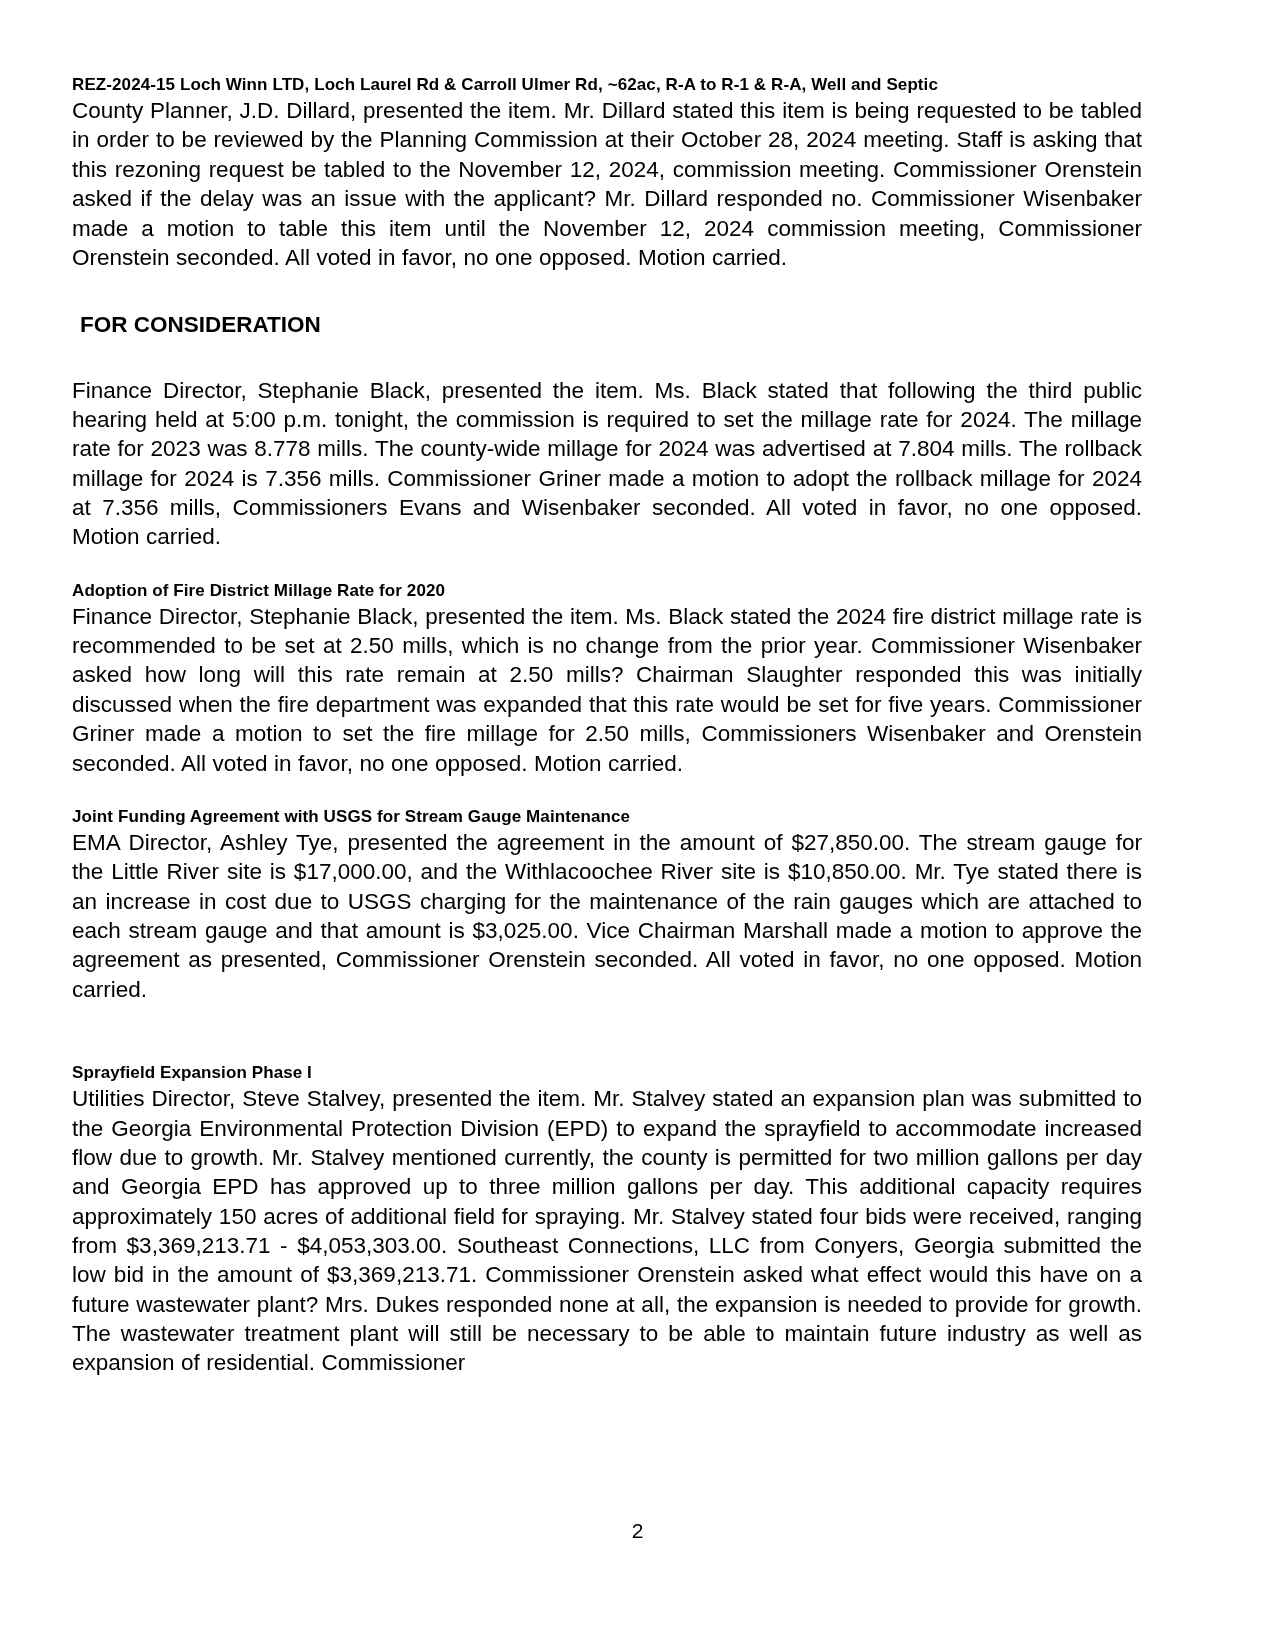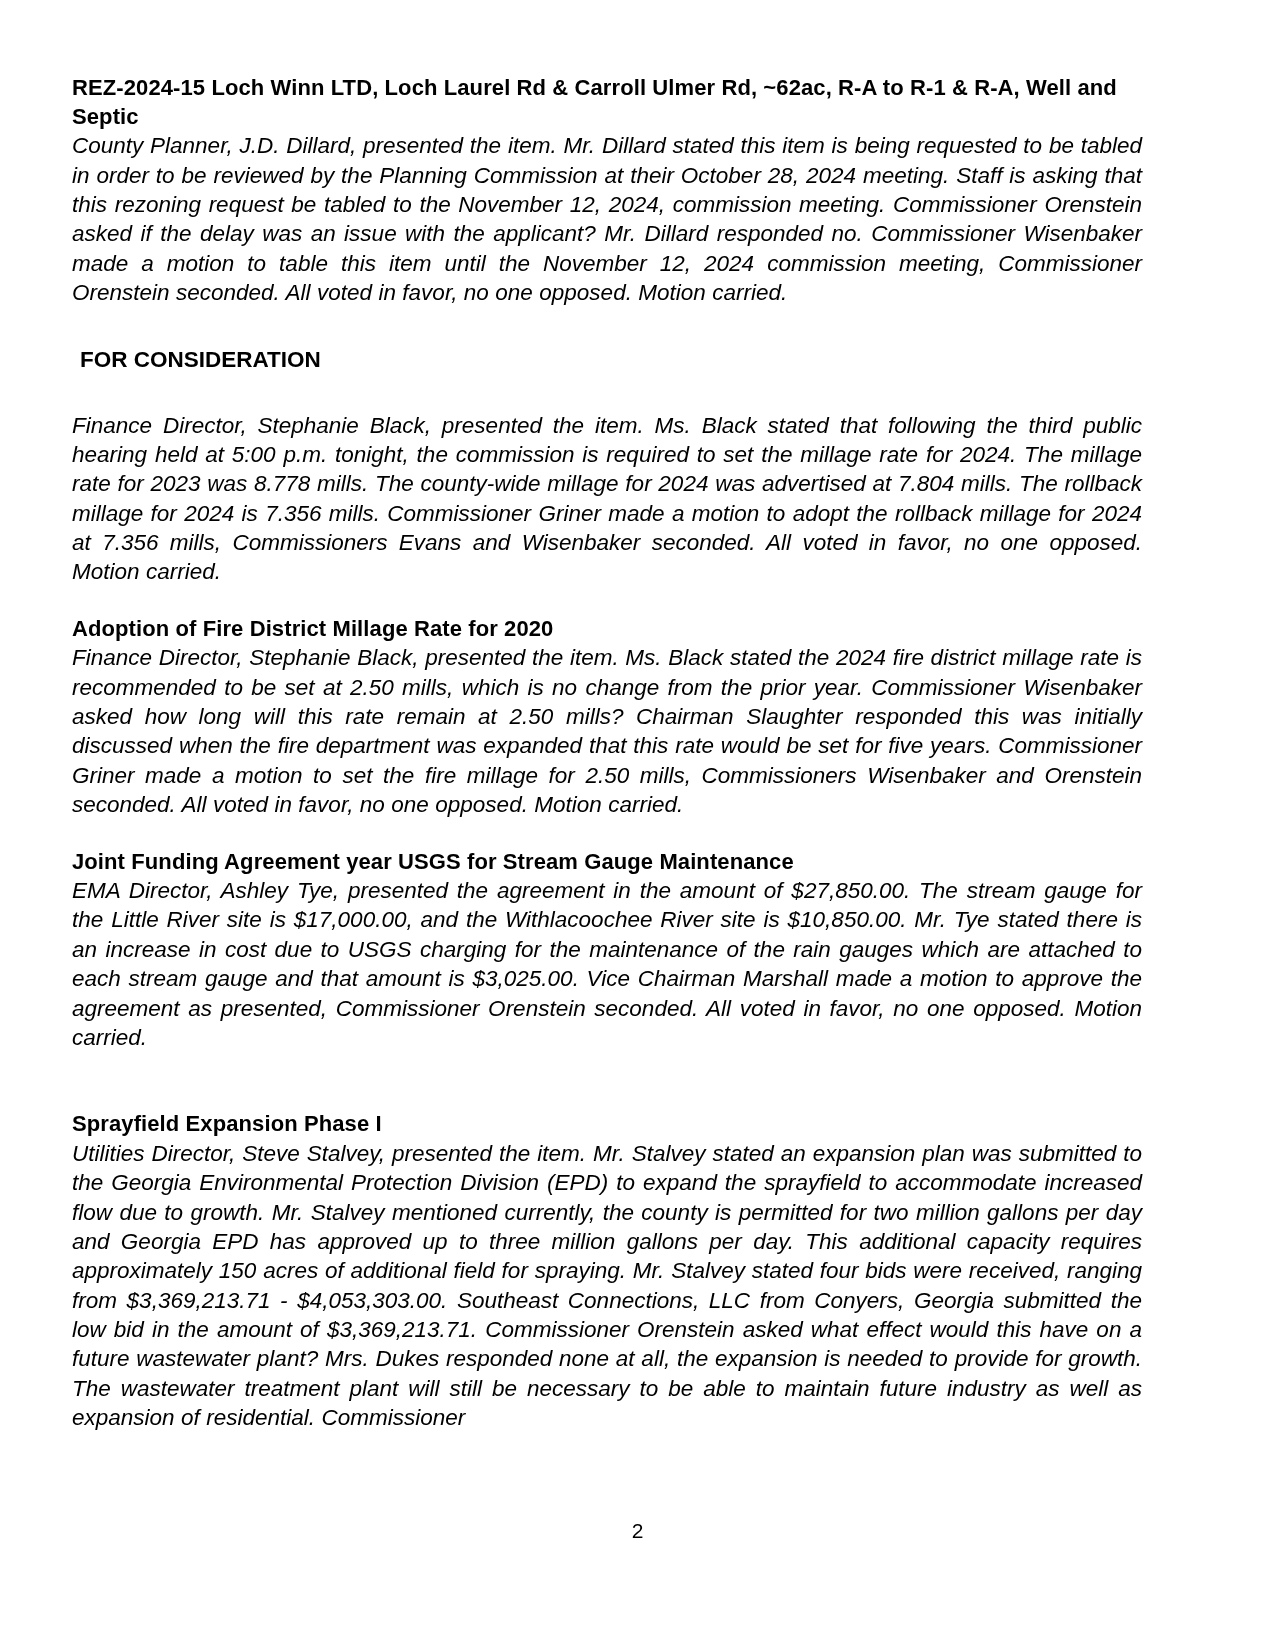--- a/index.html
+++ b/index.html
@@ -21,41 +21,40 @@
     box-sizing: border-box;
     overflow: hidden;
   }
   .content {
     position: absolute;
     left: 72px;
     top: 74px;
     width: 1070px;
   }
   .heading {
-    font-size: 22px;
+    font-size: 17px;
     font-weight: bold;
     line-height: 1.30;
     letter-spacing: 0.1px;
     margin: 0;
     text-align: left;
   }
   .section-label {
     font-size: 22.5px;
     font-weight: bold;
     line-height: 1.30;
     margin: 8px;
   }
   .body-par {
     font-size: 22.5px;
     line-height: 1.305;
     text-align: justify;
     text-justify: inter-word;
     margin: 0;
     word-spacing: 0.2px;
-    font-style: italic;
   }
   .gap-lg {
     height: 30px;
   }
   .gap-md {
     height: 28px;
   }
   .page-number {
     position: absolute;
     left: 0;
@@ -83,21 +82,21 @@
 
     <p class="body-par">Finance Director, Stephanie Black, presented the item.  Ms. Black stated that following the third public hearing held at 5:00 p.m. tonight, the commission is required to set the millage rate for 2024.  The millage rate for 2023 was 8.778 mills.  The county-wide millage for 2024 was advertised at 7.804 mills.  The rollback millage for 2024 is 7.356 mills.  Commissioner Griner made a motion to adopt the rollback millage for 2024 at 7.356 mills, Commissioners Evans and Wisenbaker seconded.  All voted in favor, no one opposed.  Motion carried.</p>
 
     <div class="gap-md"></div>
 
     <h3 class="heading">Adoption of Fire District Millage Rate for 2020</h3>
     <p class="body-par">Finance Director, Stephanie Black, presented the item.  Ms. Black stated the 2024 fire district millage rate is recommended to be set at 2.50 mills, which is no change from the prior year.  Commissioner Wisenbaker asked how long will this rate remain at 2.50 mills?  Chairman Slaughter responded this was initially discussed when the fire department was expanded that this rate would be set for five years.  Commissioner Griner made a motion to set the fire millage for 2.50 mills, Commissioners Wisenbaker and Orenstein seconded.  All voted in favor, no one opposed.  Motion carried.</p>
 
     <div class="gap-md"></div>
 
-    <h3 class="heading">Joint Funding Agreement year USGS for Stream Gauge Maintenance</h3>
+    <h3 class="heading">Joint Funding Agreement with USGS for Stream Gauge Maintenance</h3>
     <p class="body-par">EMA Director, Ashley Tye, presented the agreement in the amount of $27,850.00.  The stream gauge for the Little River site is $17,000.00, and the Withlacoochee River site is $10,850.00.  Mr. Tye stated there is an increase in cost due to USGS charging for the maintenance of the rain gauges which are attached to each stream gauge and that amount is $3,025.00.   Vice Chairman Marshall made a motion to approve the agreement as presented, Commissioner Orenstein seconded.  All voted in favor, no one opposed.  Motion carried.</p>
 
     <div class="gap-lg"></div>
 
 
     <div class="gap-md"></div>
 
     <h3 class="heading">Sprayfield Expansion Phase I</h3>
     <p class="body-par">Utilities Director, Steve Stalvey, presented the item.   Mr. Stalvey stated an expansion plan was submitted to the Georgia Environmental Protection Division (EPD) to expand the sprayfield to accommodate increased flow due to growth.  Mr. Stalvey mentioned currently, the county is permitted for two million gallons per day and Georgia EPD has approved up to three million gallons per day.  This additional capacity requires approximately 150 acres of additional field for spraying.  Mr. Stalvey stated four bids were received, ranging from $3,369,213.71 - $4,053,303.00.  Southeast Connections, LLC from Conyers, Georgia submitted the low bid in the amount of $3,369,213.71.  Commissioner Orenstein asked what effect would this have on a future wastewater plant?  Mrs. Dukes responded none at all, the expansion is needed to provide for growth.  The wastewater treatment plant will still be necessary to be able to maintain future industry as well as expansion of residential.  Commissioner</p>
 

